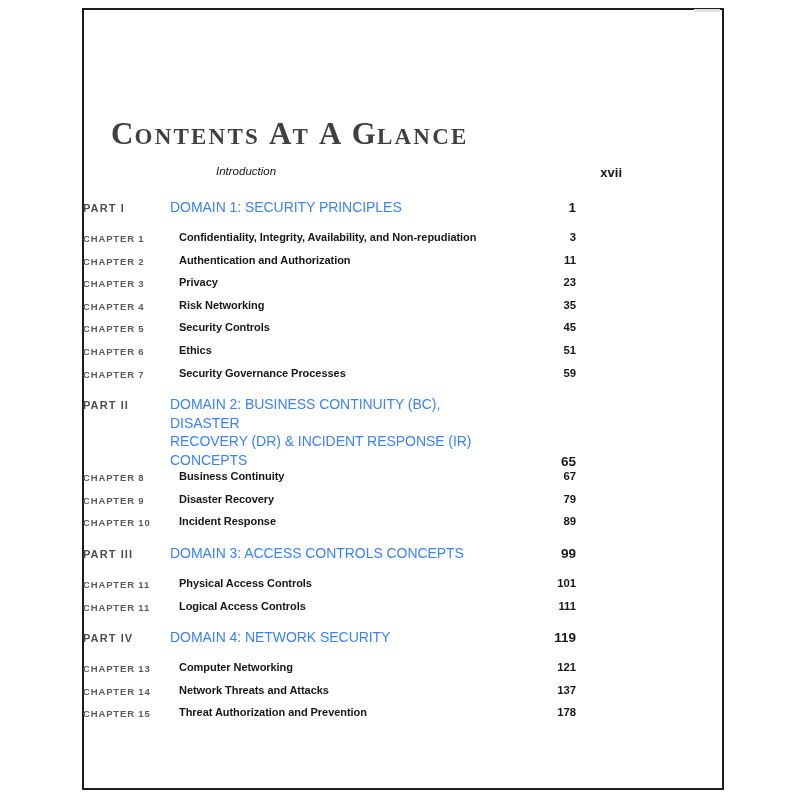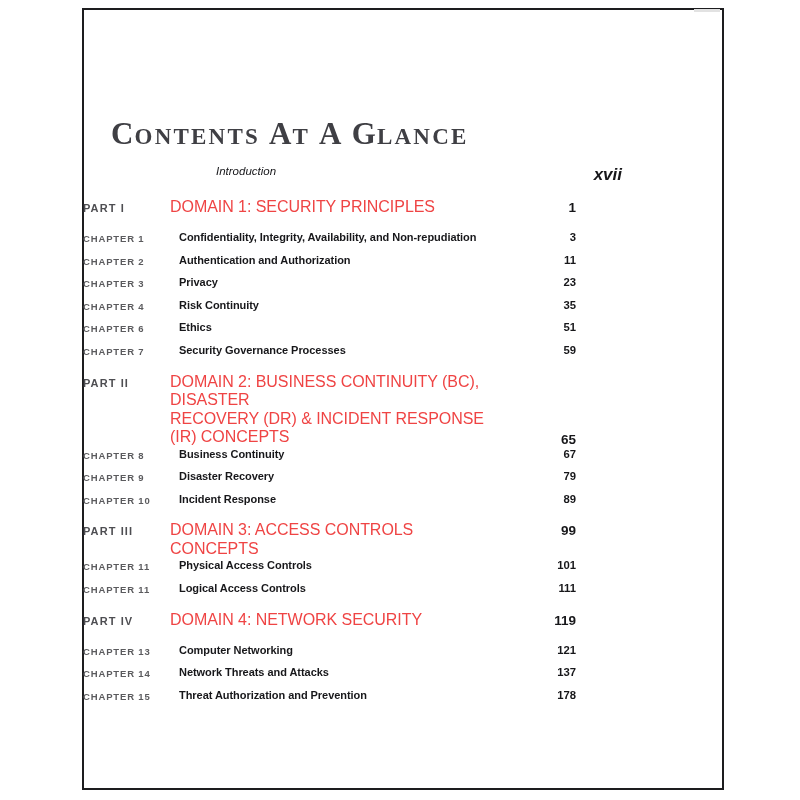--- a/index.html
+++ b/index.html
@@ -110,43 +110,42 @@
     height: 27px;
     margin-left: 46px;
   }
   .row-front .col-title {
     font-style: italic;
     font-size: 11.5px;
     font-weight: normal;
     padding-top: 1px;
   }
   .row-front .col-page {
-    font-style: italic;
-    font-weight: bold;
-    font-size: 17px;
+    font-weight: bold;
+    font-size: 13px;
     padding-top: 1px;
   }
 
   
   .row-part {
     min-height: 32px;
     padding-top: 7px;
     justify-content: space-between;
   }
   .row-part .col-label {
     font-size: 11px;
     letter-spacing: 1.1px;
     color: #4e4e52;
     padding-top: 4px;
   }
   .row-part .col-title {
-    font-size: 16px;
+    font-size: 14px;
     line-height: 18.5px;
     letter-spacing: -0.05px;
-    color: #ef4444;
+    color: #3b82f6;
   }
   .row-part .col-page {
     font-size: 13.5px;
     font-weight: bold;
     padding-top: 2px;
   }
   .row-part.two-line .col-page {
     align-self: flex-end;
     padding-top: 0;
     padding-bottom: 0;
@@ -203,22 +202,27 @@
         <div class="col-title">Authentication and Authorization</div>
         <div class="col-page">11</div>
       </div>
       <div class="toc-row row-chapter">
         <div class="col-label">CHAPTER 3</div>
         <div class="col-title">Privacy</div>
         <div class="col-page">23</div>
       </div>
       <div class="toc-row row-chapter">
         <div class="col-label">CHAPTER 4</div>
-        <div class="col-title">Risk Continuity</div>
+        <div class="col-title">Risk Networking</div>
         <div class="col-page">35</div>
+      </div>
+      <div class="toc-row row-chapter">
+        <div class="col-label">CHAPTER 5</div>
+        <div class="col-title">Security Controls</div>
+        <div class="col-page">45</div>
       </div>
       <div class="toc-row row-chapter">
         <div class="col-label">CHAPTER 6</div>
         <div class="col-title">Ethics</div>
         <div class="col-page">51</div>
       </div>
       <div class="toc-row row-chapter">
         <div class="col-label">CHAPTER 7</div>
         <div class="col-title">Security Governance Processes</div>
         <div class="col-page">59</div>

